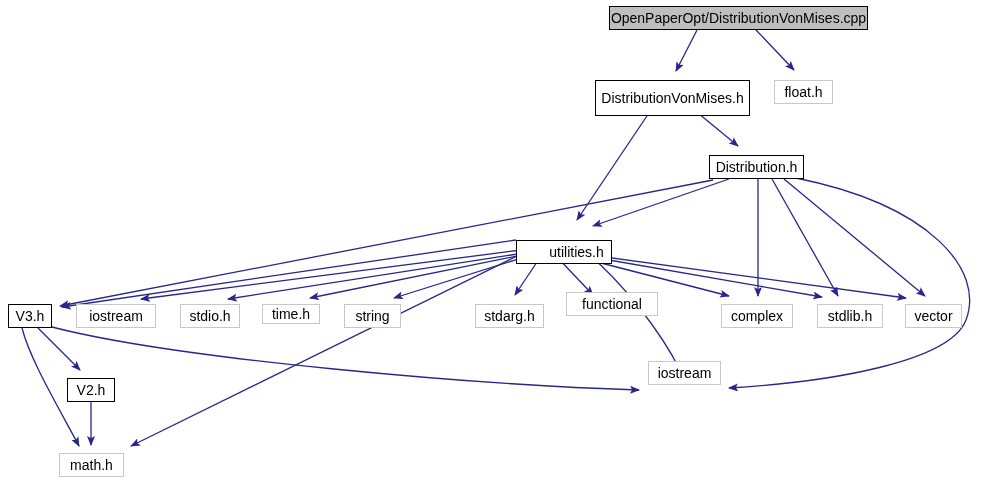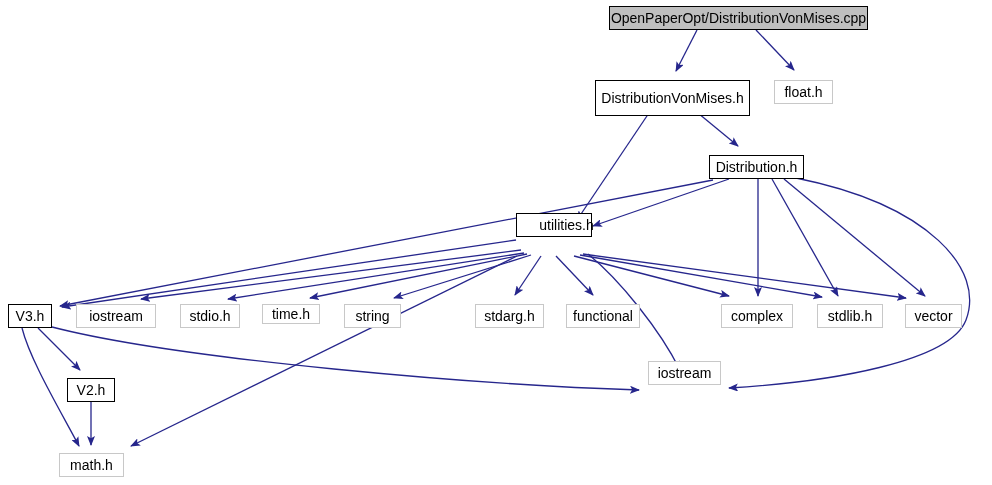--- a/index.html
+++ b/index.html
@@ -93,42 +93,42 @@
       </div>
       <div class="node project" style="left: 595px; top: 80px; width: 155px; height: 36px;">
         <span>DistributionVonMises.h</span>
       </div>
       <div class="node system" style="left: 774px; top: 80px; width: 59px; height: 24px;">
         <span>float.h</span>
       </div>
       <div class="node project" style="left: 709px; top: 155px; width: 95px; height: 24px;">
         <span>Distribution.h</span>
       </div>
-      <div class="node project" style="left: 516px; top: 213px; width: 76px; height: 24px; padding-left: 25px;">
+      <div class="node project" style="left: 516px; top: 240px; width: 96px; height: 24px; padding-left: 25px;">
         <span>utilities.h</span>
       </div>
       <div class="node project" style="left: 8px; top: 304px; width: 44px; height: 24px;">
         <span>V3.h</span>
       </div>
       <div class="node system" style="left: 76px; top: 304px; width: 80px; height: 24px;">
         <span>iostream</span>
       </div>
       <div class="node system" style="left: 180px; top: 304px; width: 60px; height: 24px;">
         <span>stdio.h</span>
       </div>
       <div class="node system" style="left: 262px; top: 304px; width: 58px; height: 20px;">
         <span>time.h</span>
       </div>
       <div class="node system" style="left: 344px; top: 304px; width: 57px; height: 24px;">
         <span>string</span>
       </div>
       <div class="node system" style="left: 475px; top: 304px; width: 69px; height: 24px;">
         <span>stdarg.h</span>
       </div>
-      <div class="node system" style="left: 566px; top: 304px; width: 74px; height: 24px;">
+      <div class="node system" style="left: 566px; top: 292px; width: 92px; height: 24px;">
         <span>functional</span>
       </div>
       <div class="node system" style="left: 721px; top: 304px; width: 72px; height: 24px;">
         <span>complex</span>
       </div>
       <div class="node system" style="left: 817px; top: 304px; width: 66px; height: 24px;">
         <span>stdlib.h</span>
       </div>
       <div class="node system" style="left: 905px; top: 304px; width: 57px; height: 24px;">
         <span>vector</span>

